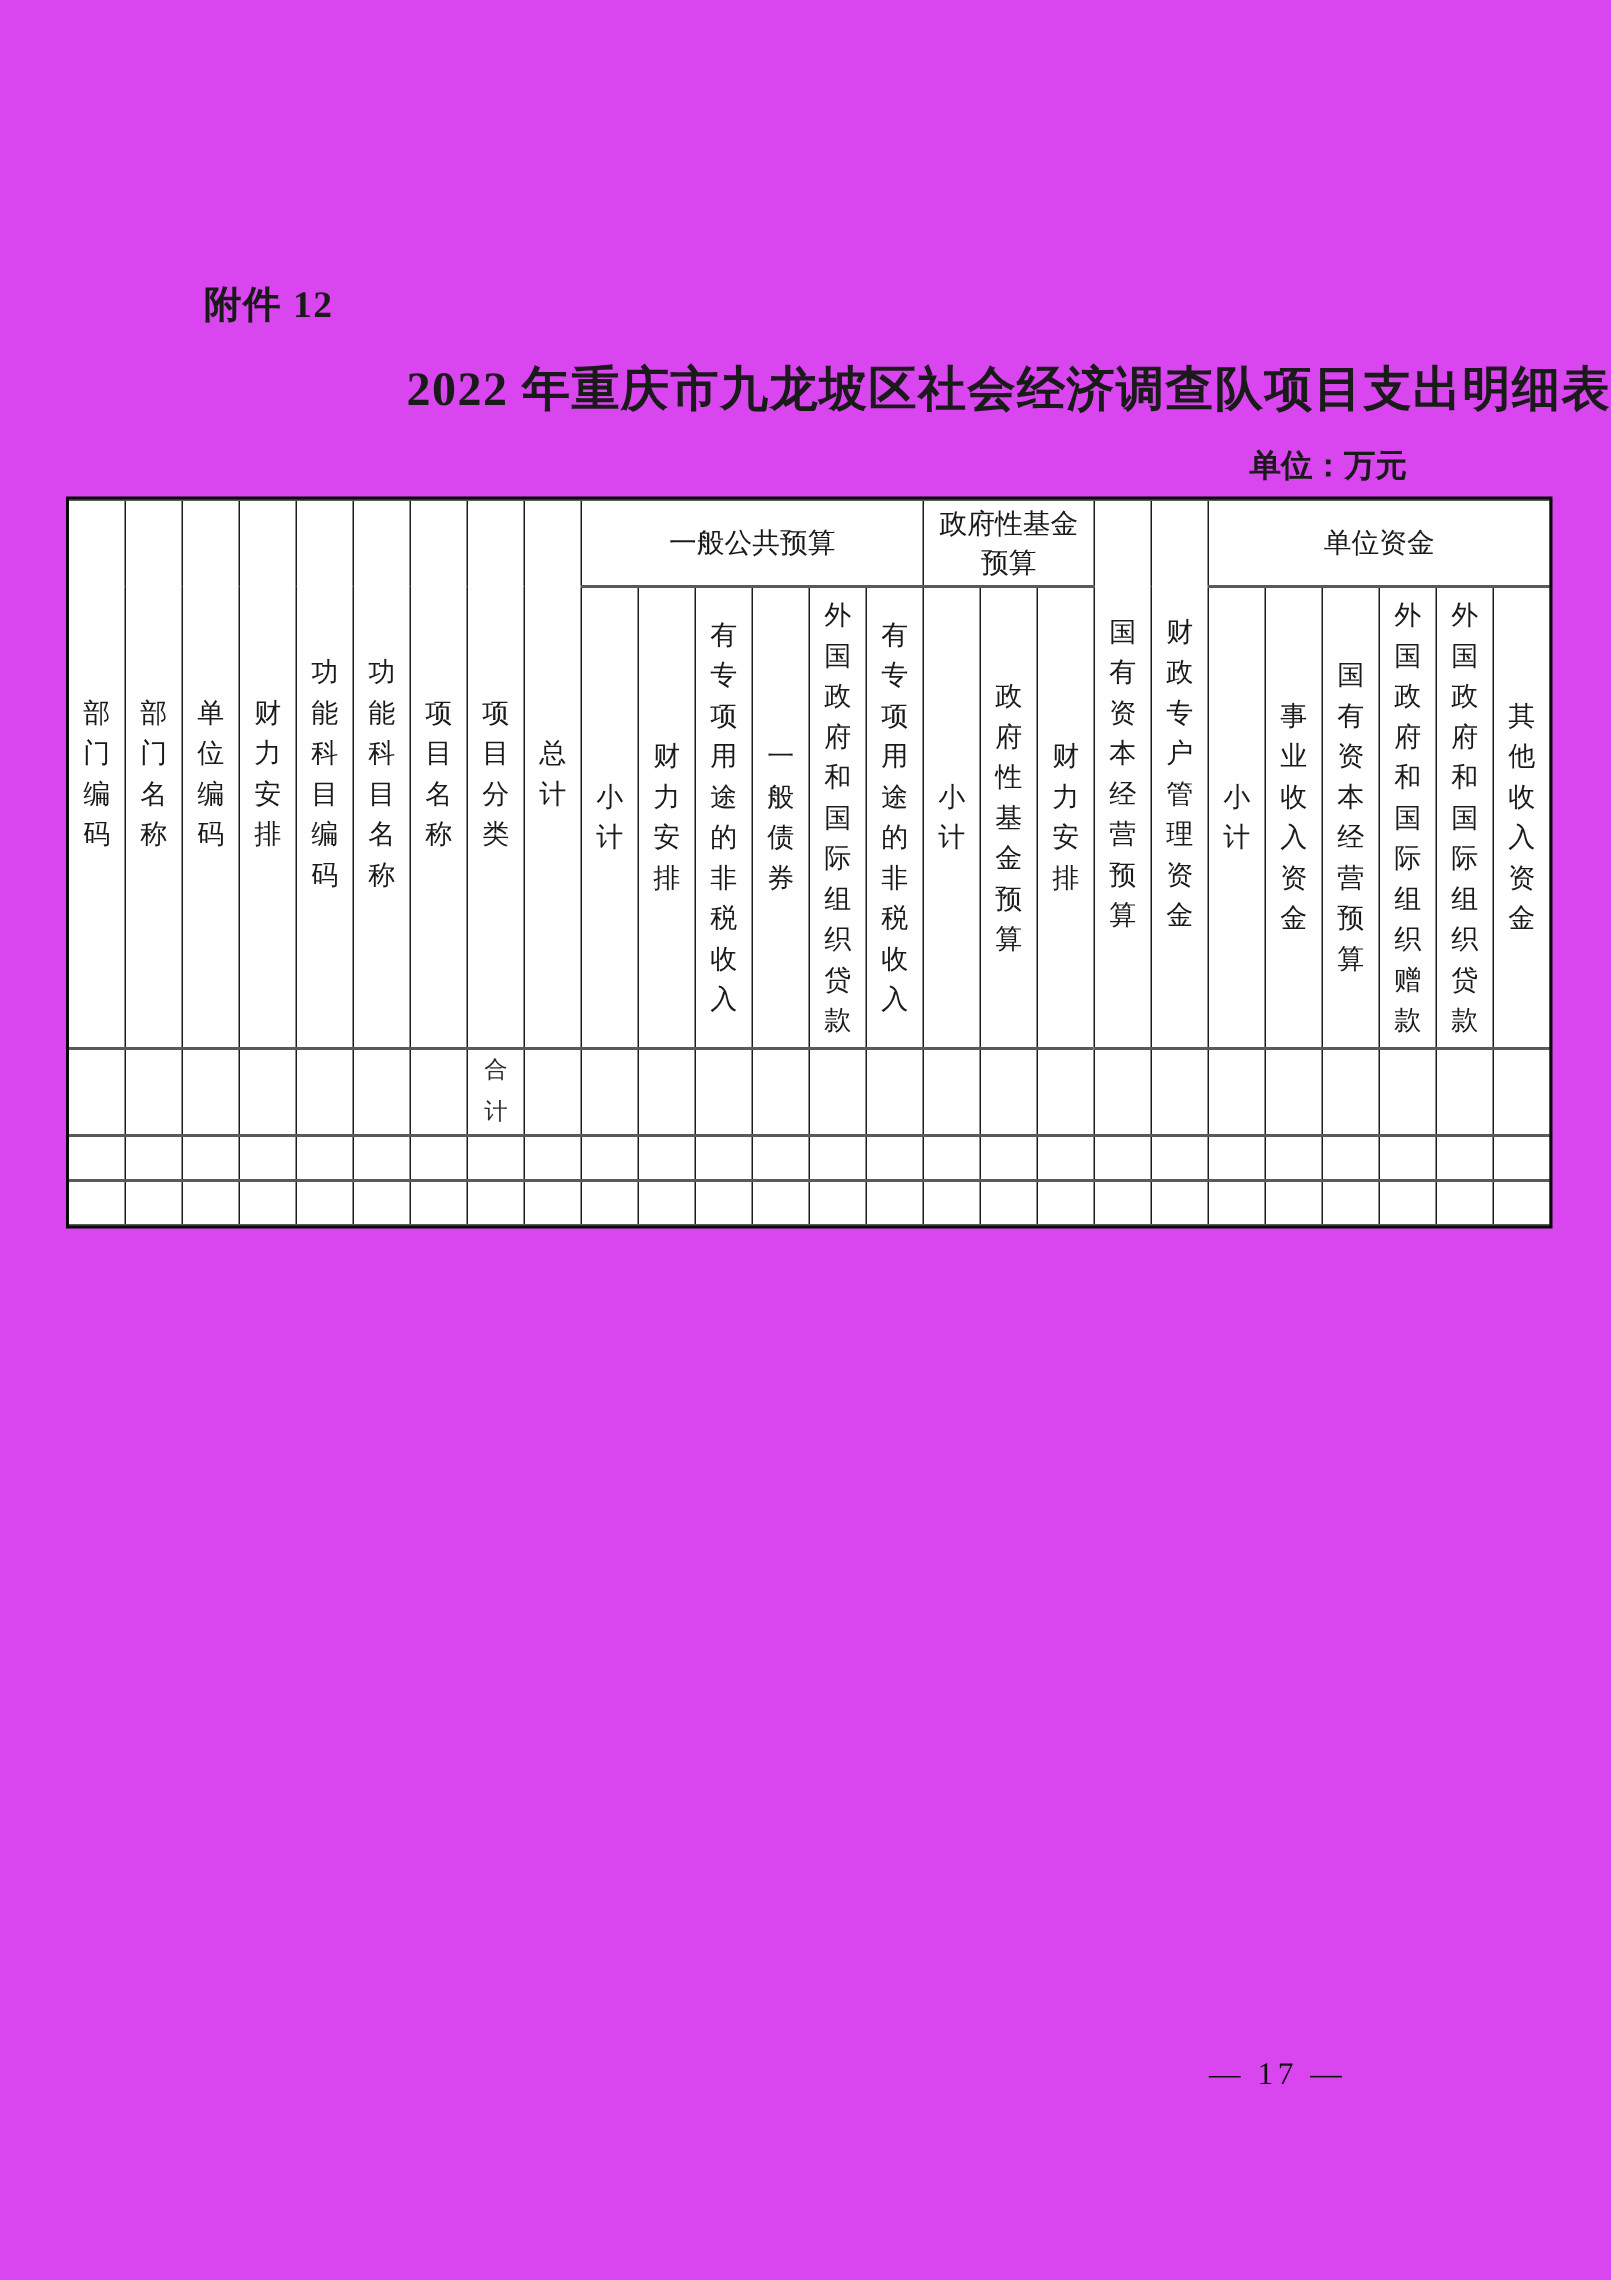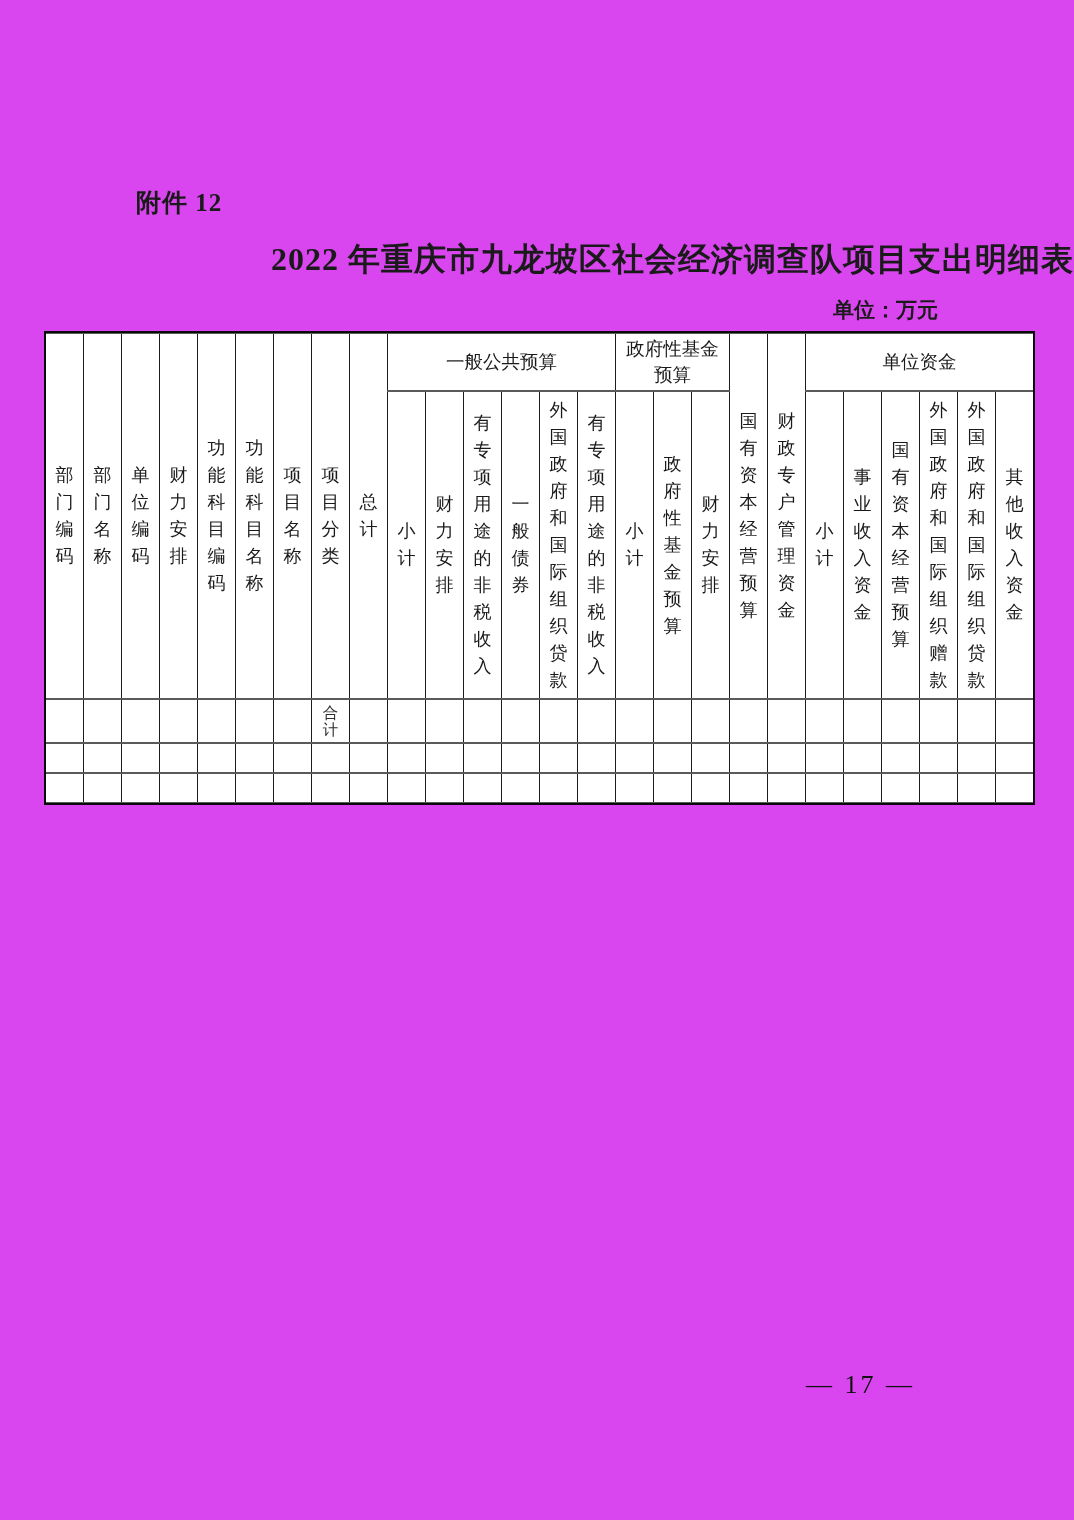--- a/index.html
+++ b/index.html
@@ -81,30 +81,30 @@
     width: 20px;
     font-size: 18px;
     line-height: 27px;
     word-break: break-all;
     white-space: normal;
     font-weight: 500;
   }
   .vt-data {
     width: 18px;
     font-size: 15.5px;
-    line-height: 17px;
+    line-height: 28px;
     color: #2d2d2d;
     font-weight: 400;
     font-family: "Liberation Serif", serif;
   }
   .page-number {
     position: absolute;
     top: 1370px;
     left: 806px;
-    font-size: 26px;
+    font-size: 21px;
     font-family: "Liberation Serif", serif;
     letter-spacing: 3px;
     color: #111;
     white-space: nowrap;
   }
 </style>
 </head>
 <body>
 
 <div class="sheet">

